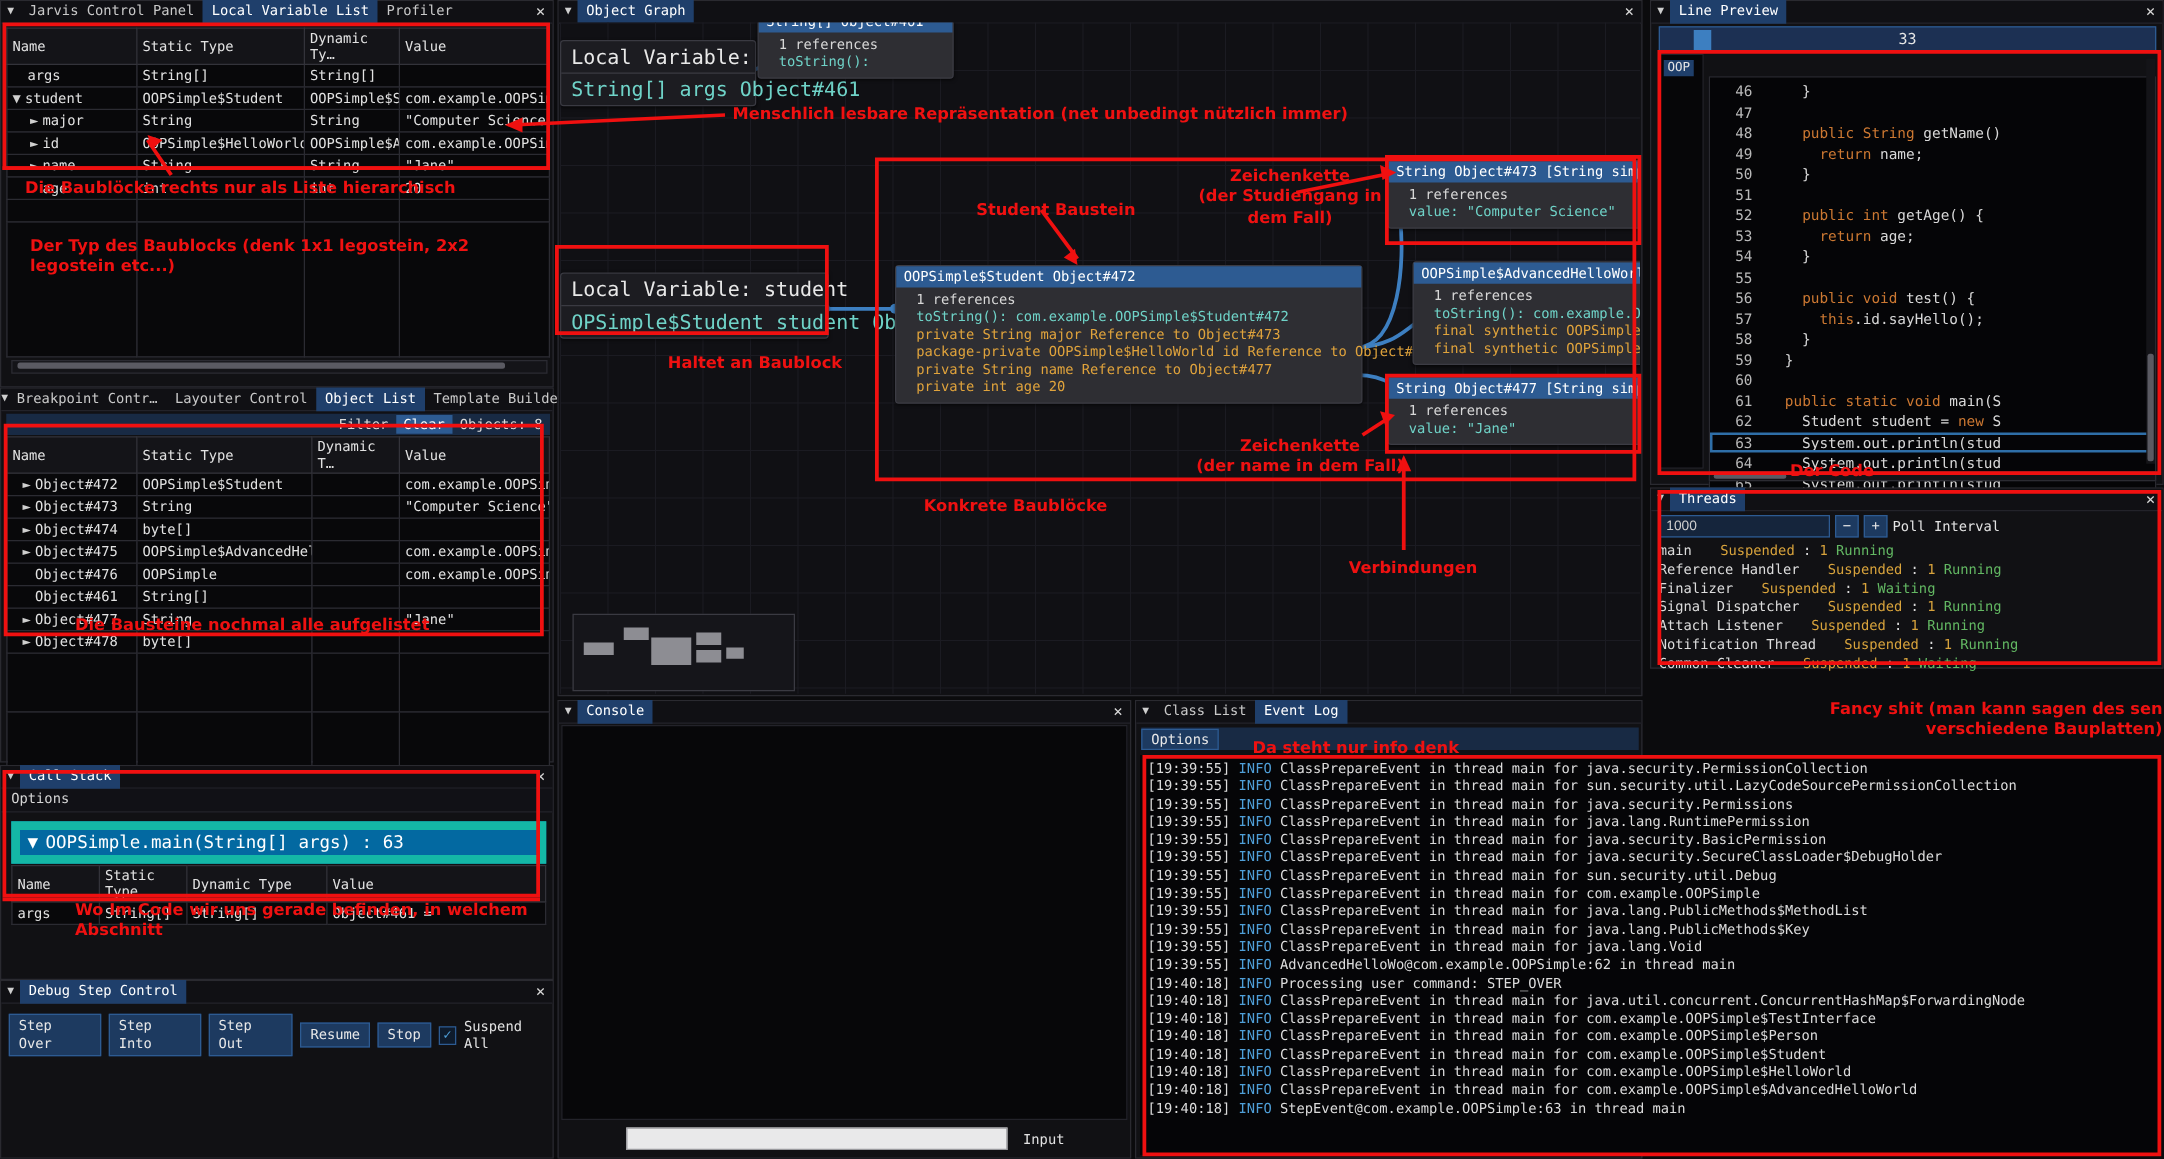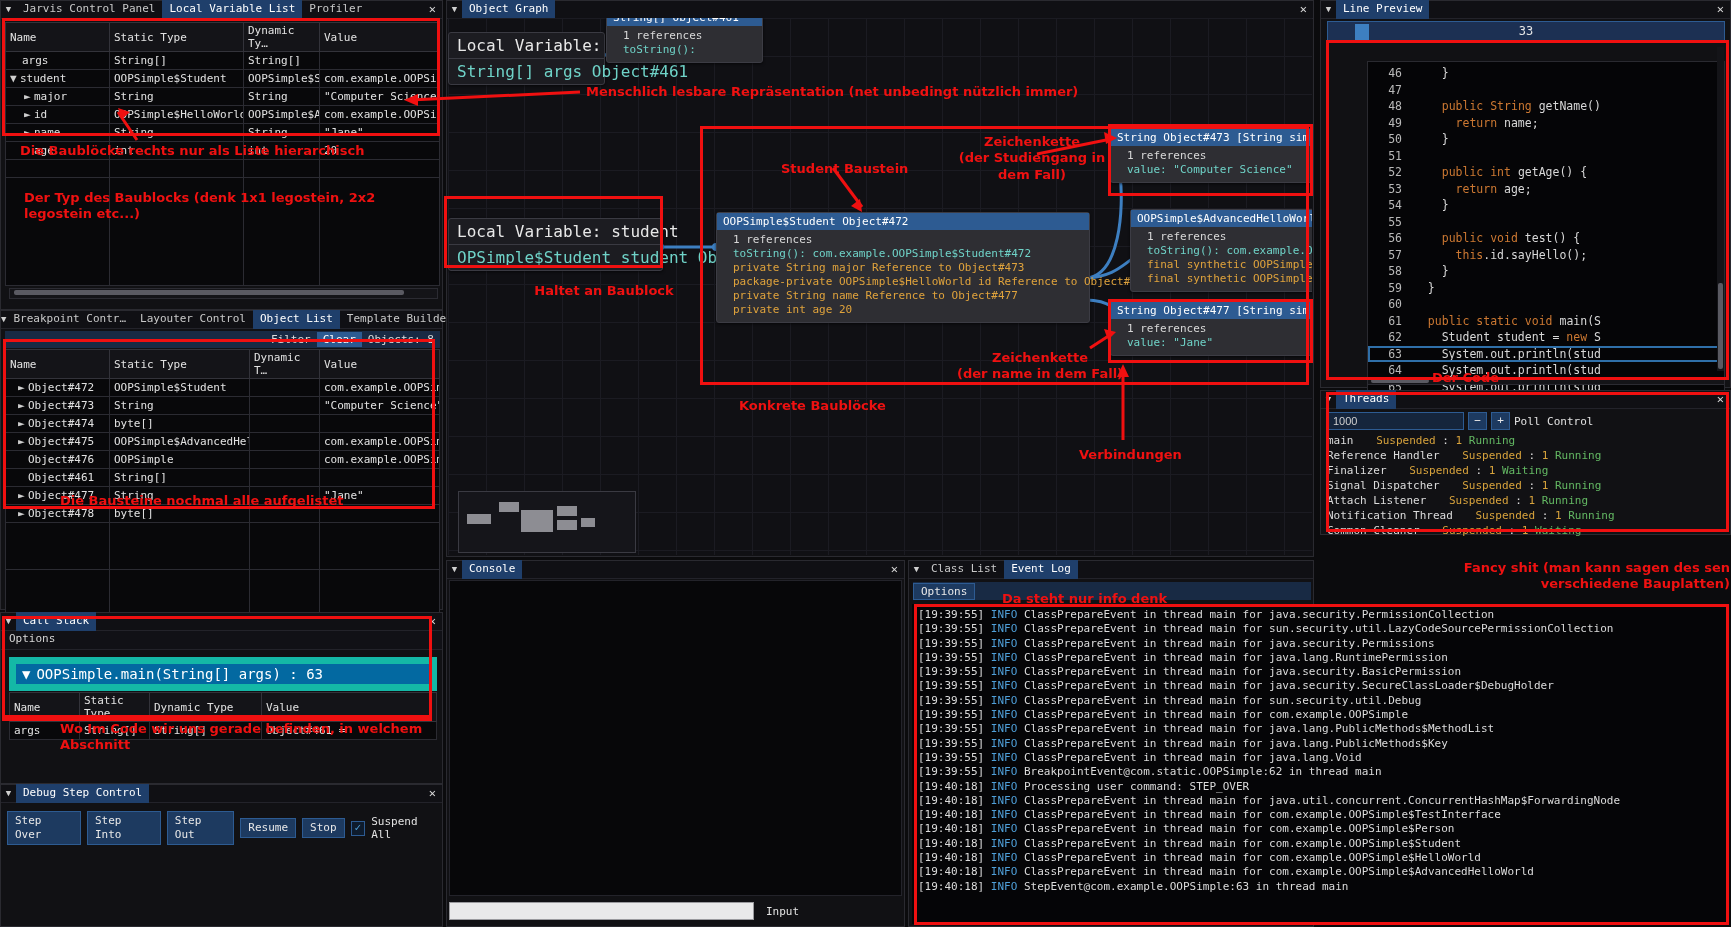--- a/index.html
+++ b/index.html
@@ -403,21 +403,21 @@
     </div>
   </div>
 
   <div class="abs panel" style="left:446px;top:560px;width:459px;height:367px;">
     <div class="tabbar">
       <span class="tabcaret">▼</span>
       <span class="tab active">Console</span>
       <span class="closex">✕</span>
     </div>
     <div class="abs" style="left:2px;top:19px;right:2px;bottom:30px;background:#070709;border:1px solid #23232a"></div>
-    <div class="abs" style="left:2px;bottom:6px;width:455px;display:flex;align-items:center;">
+    <div class="abs" style="left:2px;bottom:6px;width:455px;display:flex;align-items:center;justify-content:center;">
       <input class="field" style="width: 305px; background: rgb(233, 233, 234); color: rgb(17, 17, 17); border: 1px solid rgb(154, 154, 158);" placeholder="">
       <span style="margin-left:12px;color:#e2e2e2">Input</span>
     </div>
   </div>
 
   <div class="abs panel" style="left:908px;top:560px;width:406px;height:367px;">
     <div class="tabbar">
       <span class="tabcaret">▼</span>
       <span class="tab">Class List</span>
       <span class="tab active">Event Log</span>
@@ -434,41 +434,44 @@
         <div class="ev"><span>[19:39:55]</span> <span class="info">INFO</span> <span>ClassPrepareEvent in thread main for sun.security.util.LazyCodeSourcePermissionCollection</span></div>
         <div class="ev"><span>[19:39:55]</span> <span class="info">INFO</span> <span>ClassPrepareEvent in thread main for java.security.Permissions</span></div>
         <div class="ev"><span>[19:39:55]</span> <span class="info">INFO</span> <span>ClassPrepareEvent in thread main for java.lang.RuntimePermission</span></div>
         <div class="ev"><span>[19:39:55]</span> <span class="info">INFO</span> <span>ClassPrepareEvent in thread main for java.security.BasicPermission</span></div>
         <div class="ev"><span>[19:39:55]</span> <span class="info">INFO</span> <span>ClassPrepareEvent in thread main for java.security.SecureClassLoader$DebugHolder</span></div>
         <div class="ev"><span>[19:39:55]</span> <span class="info">INFO</span> <span>ClassPrepareEvent in thread main for sun.security.util.Debug</span></div>
         <div class="ev"><span>[19:39:55]</span> <span class="info">INFO</span> <span>ClassPrepareEvent in thread main for com.example.OOPSimple</span></div>
         <div class="ev"><span>[19:39:55]</span> <span class="info">INFO</span> <span>ClassPrepareEvent in thread main for java.lang.PublicMethods$MethodList</span></div>
         <div class="ev"><span>[19:39:55]</span> <span class="info">INFO</span> <span>ClassPrepareEvent in thread main for java.lang.PublicMethods$Key</span></div>
         <div class="ev"><span>[19:39:55]</span> <span class="info">INFO</span> <span>ClassPrepareEvent in thread main for java.lang.Void</span></div>
-        <div class="ev"><span>[19:39:55]</span> <span class="info">INFO</span> <span>BreakpointEvent@com.static.OOPSimple:62 in thread main</span></div>
+        <div class="ev"><span>[19:39:55]</span> <span class="info">INFO</span> <span>AdvancedHelloWo@com.example.OOPSimple:62 in thread main</span></div>
         <div class="ev"><span>[19:40:18]</span> <span class="info">INFO</span> <span>Processing user command: STEP_OVER</span></div>
         <div class="ev"><span>[19:40:18]</span> <span class="info">INFO</span> <span>ClassPrepareEvent in thread main for java.util.concurrent.ConcurrentHashMap$ForwardingNode</span></div>
         <div class="ev"><span>[19:40:18]</span> <span class="info">INFO</span> <span>ClassPrepareEvent in thread main for com.example.OOPSimple$TestInterface</span></div>
         <div class="ev"><span>[19:40:18]</span> <span class="info">INFO</span> <span>ClassPrepareEvent in thread main for com.example.OOPSimple$Person</span></div>
         <div class="ev"><span>[19:40:18]</span> <span class="info">INFO</span> <span>ClassPrepareEvent in thread main for com.example.OOPSimple$Student</span></div>
         <div class="ev"><span>[19:40:18]</span> <span class="info">INFO</span> <span>ClassPrepareEvent in thread main for com.example.OOPSimple$HelloWorld</span></div>
         <div class="ev"><span>[19:40:18]</span> <span class="info">INFO</span> <span>ClassPrepareEvent in thread main for com.example.OOPSimple$AdvancedHelloWorld</span></div>
         <div class="ev"><span>[19:40:18]</span> <span class="info">INFO</span> <span>StepEvent@com.example.OOPSimple:63 in thread main</span></div>
       </div>
   </div>
 
   <div class="abs panel" style="left:1320px;top:0;width:411px;height:388px;">
     <div class="tabbar">
       <span class="tabcaret">▼</span>
       <span class="tab active">Line Preview</span>
       <span class="closex">✕</span>
     </div>
     <div class="abs" style="left:6px;top:20px;width:398px;height:20px;background:#1c3053;border:1px solid #2d5b92;display:flex;align-items:center;justify-content:center;">
       <div class="abs" style="left:27px;top:2px;width:14px;height:16px;background:#3d7fc1"></div>
       <span style="color:#e7e7e7;font-size:12px">33</span>
+    </div>
+    <div class="abs" style="left:6px;top:42px;width:36px;height:332px;background:#060608;border:1px solid #23232a">
+      <span class="abs" style="left:3px;top:4px;background:#1f3f6b;color:#e6e6e6;font-size:10px;padding:1px 3px">OOP</span>
     </div>
     <div class="abs codewrap" style="left:46px;top:42px;width:358px;height:332px;">
       <div id="codelines" style="padding-top:3px">
           <div class="codeline"><span class="ln">46</span><span>    }</span></div>
           <div class="codeline"><span class="ln">47</span><span></span></div>
           <div class="codeline"><span class="ln">48</span><span>    <span class="k">public</span> <span class="k">String</span> getName()</span></div>
           <div class="codeline"><span class="ln">49</span><span>      <span class="k">return</span> name;</span></div>
           <div class="codeline"><span class="ln">50</span><span>    }</span></div>
           <div class="codeline"><span class="ln">51</span><span></span></div>
           <div class="codeline"><span class="ln">52</span><span>    <span class="k">public</span> <span class="k">int</span> getAge() {</span></div>
@@ -498,21 +501,21 @@
   <div class="abs panel" style="left:1320px;top:390px;width:411px;height:145px;">
     <div class="tabbar">
       <span class="tabcaret">▼</span>
       <span class="tab active">Threads</span>
       <span class="closex">✕</span>
     </div>
     <div class="abs" style="left:6px;top:21px;display:flex;align-items:center;gap:4px;">
       <input class="field" style="width: 137px;" value="1000">
       <span class="sqbtn">−</span>
       <span class="sqbtn">+</span>
-      <span style="color:#e2e2e2">Poll Control</span>
+      <span style="color:#e2e2e2">Poll Interval</span>
     </div>
     <div class="abs" style="left:6px;top:42px;width:400px;" id="threadlist">
         <div class="thline"><span>main</span> <span class="susp">Suspended</span> : <span class="cnt">1</span> <span class="run">Running</span></div>
         <div class="thline"><span>Reference Handler</span> <span class="susp">Suspended</span> : <span class="cnt">1</span> <span class="run">Running</span></div>
         <div class="thline"><span>Finalizer</span> <span class="susp">Suspended</span> : <span class="cnt">1</span> <span class="run">Waiting</span></div>
         <div class="thline"><span>Signal Dispatcher</span> <span class="susp">Suspended</span> : <span class="cnt">1</span> <span class="run">Running</span></div>
         <div class="thline"><span>Attach Listener</span> <span class="susp">Suspended</span> : <span class="cnt">1</span> <span class="run">Running</span></div>
         <div class="thline"><span>Notification Thread</span> <span class="susp">Suspended</span> : <span class="cnt">1</span> <span class="run">Running</span></div>
         <div class="thline"><span>Common-Cleaner</span> <span class="susp">Suspended</span> : <span class="cnt">1</span> <span class="run">Waiting</span></div>
       </div>

